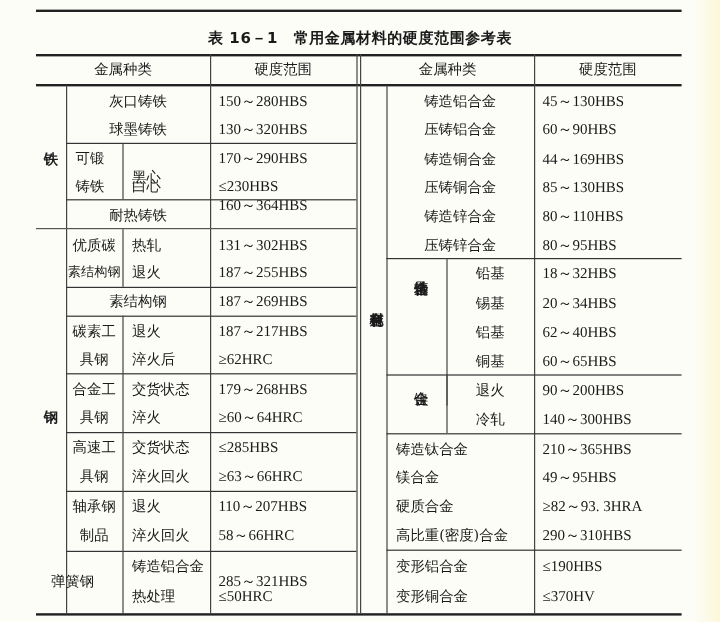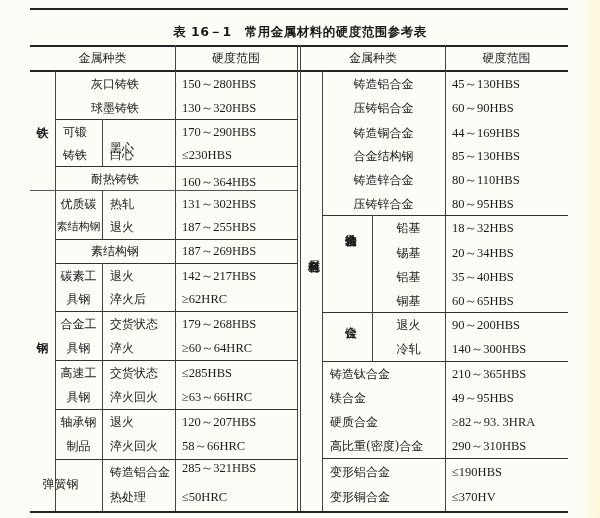--- a/index.html
+++ b/index.html
@@ -51,21 +51,21 @@
   <div class="hl" style="left:25px;top:74px;width:242px"></div>
   <div class="vl" style="left:72px;top:74px;height:47px"></div>
   <div class="c" style="left:33px;top:80px;font-size:12px">可锻</div>
   <div class="c" style="left:33px;top:103px;font-size:12px">铸铁</div>
   <div class="c" style="left:80px;top:96px">黑心</div>
   <div class="c num" style="left:152px;top:80px">170～290HBS</div>
   <div class="c" style="left:80px;top:103px">白心</div>
   <div class="c num" style="left:152px;top:103px">≤230HBS</div>
   <div class="hl" style="left:25px;top:121px;width:242px"></div>
   <div class="c ctr" style="left:25px;top:127px;width:120px">耐热铸铁</div>
-  <div class="c num" style="left:152px;top:130px">160～364HBS</div>
+  <div class="c num" style="left:152px;top:119px">160～364HBS</div>
   <div class="hl" style="left:0;top:145px;width:267px;background:#555"></div>
 
   <div class="c ctr" style="left:0;top:296px;width:25px;font-weight:bold">钢</div>
 
   <div class="vl" style="left:72px;top:146px;height:48px"></div>
   <div class="c ctr" style="left:25px;top:152px;width:47px">优质碳</div>
   <div class="c ctr" style="left:25px;top:175px;width:47px;font-size:11px">素结构钢</div>
   <div class="c" style="left:80px;top:152px">热轧</div>
   <div class="c num" style="left:152px;top:152px">131～302HBS</div>
   <div class="c" style="left:80px;top:175px">退火</div>
@@ -73,21 +73,21 @@
   <div class="hl" style="left:25px;top:194px;width:242px"></div>
 
   <div class="c ctr" style="left:25px;top:199px;width:120px">素结构钢</div>
   <div class="c num" style="left:152px;top:199px">187～269HBS</div>
   <div class="hl" style="left:25px;top:218px;width:242px"></div>
 
   <div class="vl" style="left:72px;top:218px;height:48px"></div>
   <div class="c ctr" style="left:25px;top:224px;width:47px">碳素工</div>
   <div class="c ctr" style="left:25px;top:247px;width:47px">具钢</div>
   <div class="c" style="left:80px;top:224px">退火</div>
-  <div class="c num" style="left:152px;top:224px">142～217HBS</div>
+  <div class="c num" style="left:152px;top:224px">187～217HBS</div>
   <div class="c" style="left:80px;top:247px">淬火后</div>
   <div class="c num" style="left:152px;top:247px">≥62HRC</div>
   <div class="hl" style="left:25px;top:266px;width:242px"></div>
 
   <div class="vl" style="left:72px;top:266px;height:49px"></div>
   <div class="c ctr" style="left:25px;top:272px;width:47px">合金工</div>
   <div class="c ctr" style="left:25px;top:296px;width:47px">具钢</div>
   <div class="c" style="left:80px;top:272px">交货状态</div>
   <div class="c num" style="left:152px;top:272px">179～268HBS</div>
   <div class="c" style="left:80px;top:296px">淬火</div>
@@ -100,56 +100,56 @@
   <div class="c" style="left:80px;top:321px">交货状态</div>
   <div class="c num" style="left:152px;top:321px">≤285HBS</div>
   <div class="c" style="left:80px;top:345px">淬火回火</div>
   <div class="c num" style="left:152px;top:345px">≥63～66HRC</div>
   <div class="hl" style="left:25px;top:364px;width:242px"></div>
 
   <div class="vl" style="left:72px;top:364px;height:50px"></div>
   <div class="c ctr" style="left:25px;top:370px;width:47px">轴承钢</div>
   <div class="c ctr" style="left:25px;top:394px;width:47px">制品</div>
   <div class="c" style="left:80px;top:370px">退火</div>
-  <div class="c num" style="left:152px;top:370px">120～207HBS</div>
+  <div class="c num" style="left:152px;top:370px">110～207HBS</div>
   <div class="c" style="left:80px;top:394px">淬火回火</div>
   <div class="c num" style="left:152px;top:394px">58～66HRC</div>
   <div class="hl" style="left:25px;top:414px;width:242px"></div>
 
   <div class="vl" style="left:72px;top:414px;height:52px"></div>
   <div class="c ctr" style="left:7px;top:432px;width:47px;font-weight:normal">弹簧钢</div>
   <div class="c" style="left:80px;top:420px">铸造铝合金</div>
-  <div class="c num" style="left:152px;top:416px">285～321HBS</div>
+  <div class="c num" style="left:152px;top:432px">285～321HBS</div>
   <div class="c" style="left:80px;top:445px">热处理</div>
   <div class="c num" style="left:152px;top:445px">≤50HRC</div>
 
   <div class="c v" style="left:273px;top:206px;width:18px;height:90px">有色金属材料</div>
 
   <div class="c ctr" style="left:292px;top:32px;width:123px">铸造铝合金</div>
   <div class="c num" style="left:422px;top:32px">45～130HBS</div>
   <div class="c ctr" style="left:292px;top:56px;width:123px">压铸铝合金</div>
   <div class="c num" style="left:422px;top:56px">60～90HBS</div>
   <div class="c ctr" style="left:292px;top:81px;width:123px">铸造铜合金</div>
   <div class="c num" style="left:422px;top:81px">44～169HBS</div>
-  <div class="c ctr" style="left:292px;top:104px;width:123px">合金结构钢</div>
+  <div class="c ctr" style="left:292px;top:104px;width:123px">压铸铜合金</div>
   <div class="c num" style="left:422px;top:104px">85～130HBS</div>
   <div class="c ctr" style="left:292px;top:128px;width:123px">铸造锌合金</div>
   <div class="c num" style="left:422px;top:128px">80～110HBS</div>
   <div class="c ctr" style="left:292px;top:152px;width:123px">压铸锌合金</div>
   <div class="c num" style="left:422px;top:152px">80～95HBS</div>
   <div class="hl" style="left:292px;top:170px;width:246px"></div>
 
   <div class="vl" style="left:342px;top:170px;height:123px"></div>
   <div class="c v" style="left:310px;top:180px;width:18px;height:80px">铸造轴承合金</div>
   <div class="c ctr" style="left:342px;top:176px;width:73px">铅基</div>
   <div class="c num" style="left:422px;top:176px">18～32HBS</div>
   <div class="c ctr" style="left:342px;top:201px;width:73px">锡基</div>
   <div class="c num" style="left:422px;top:201px">20～34HBS</div>
   <div class="c ctr" style="left:342px;top:225px;width:73px">铝基</div>
-  <div class="c num" style="left:422px;top:225px">35～40HBS</div>
+  <div class="c num" style="left:422px;top:225px">62～40HBS</div>
   <div class="c ctr" style="left:342px;top:249px;width:73px">铜基</div>
   <div class="c num" style="left:422px;top:249px">60～65HBS</div>
   <div class="hl" style="left:292px;top:267px;width:246px"></div>
 
   <div class="vl" style="left:342px;top:267px;height:49px"></div>
   <div class="c v" style="left:310px;top:272px;width:18px;height:44px">镍合金</div>
   <div class="c ctr" style="left:342px;top:273px;width:73px">退火</div>
   <div class="c num" style="left:422px;top:273px">90～200HBS</div>
   <div class="c ctr" style="left:342px;top:297px;width:73px">冷轧</div>
   <div class="c num" style="left:422px;top:297px">140～300HBS</div>

